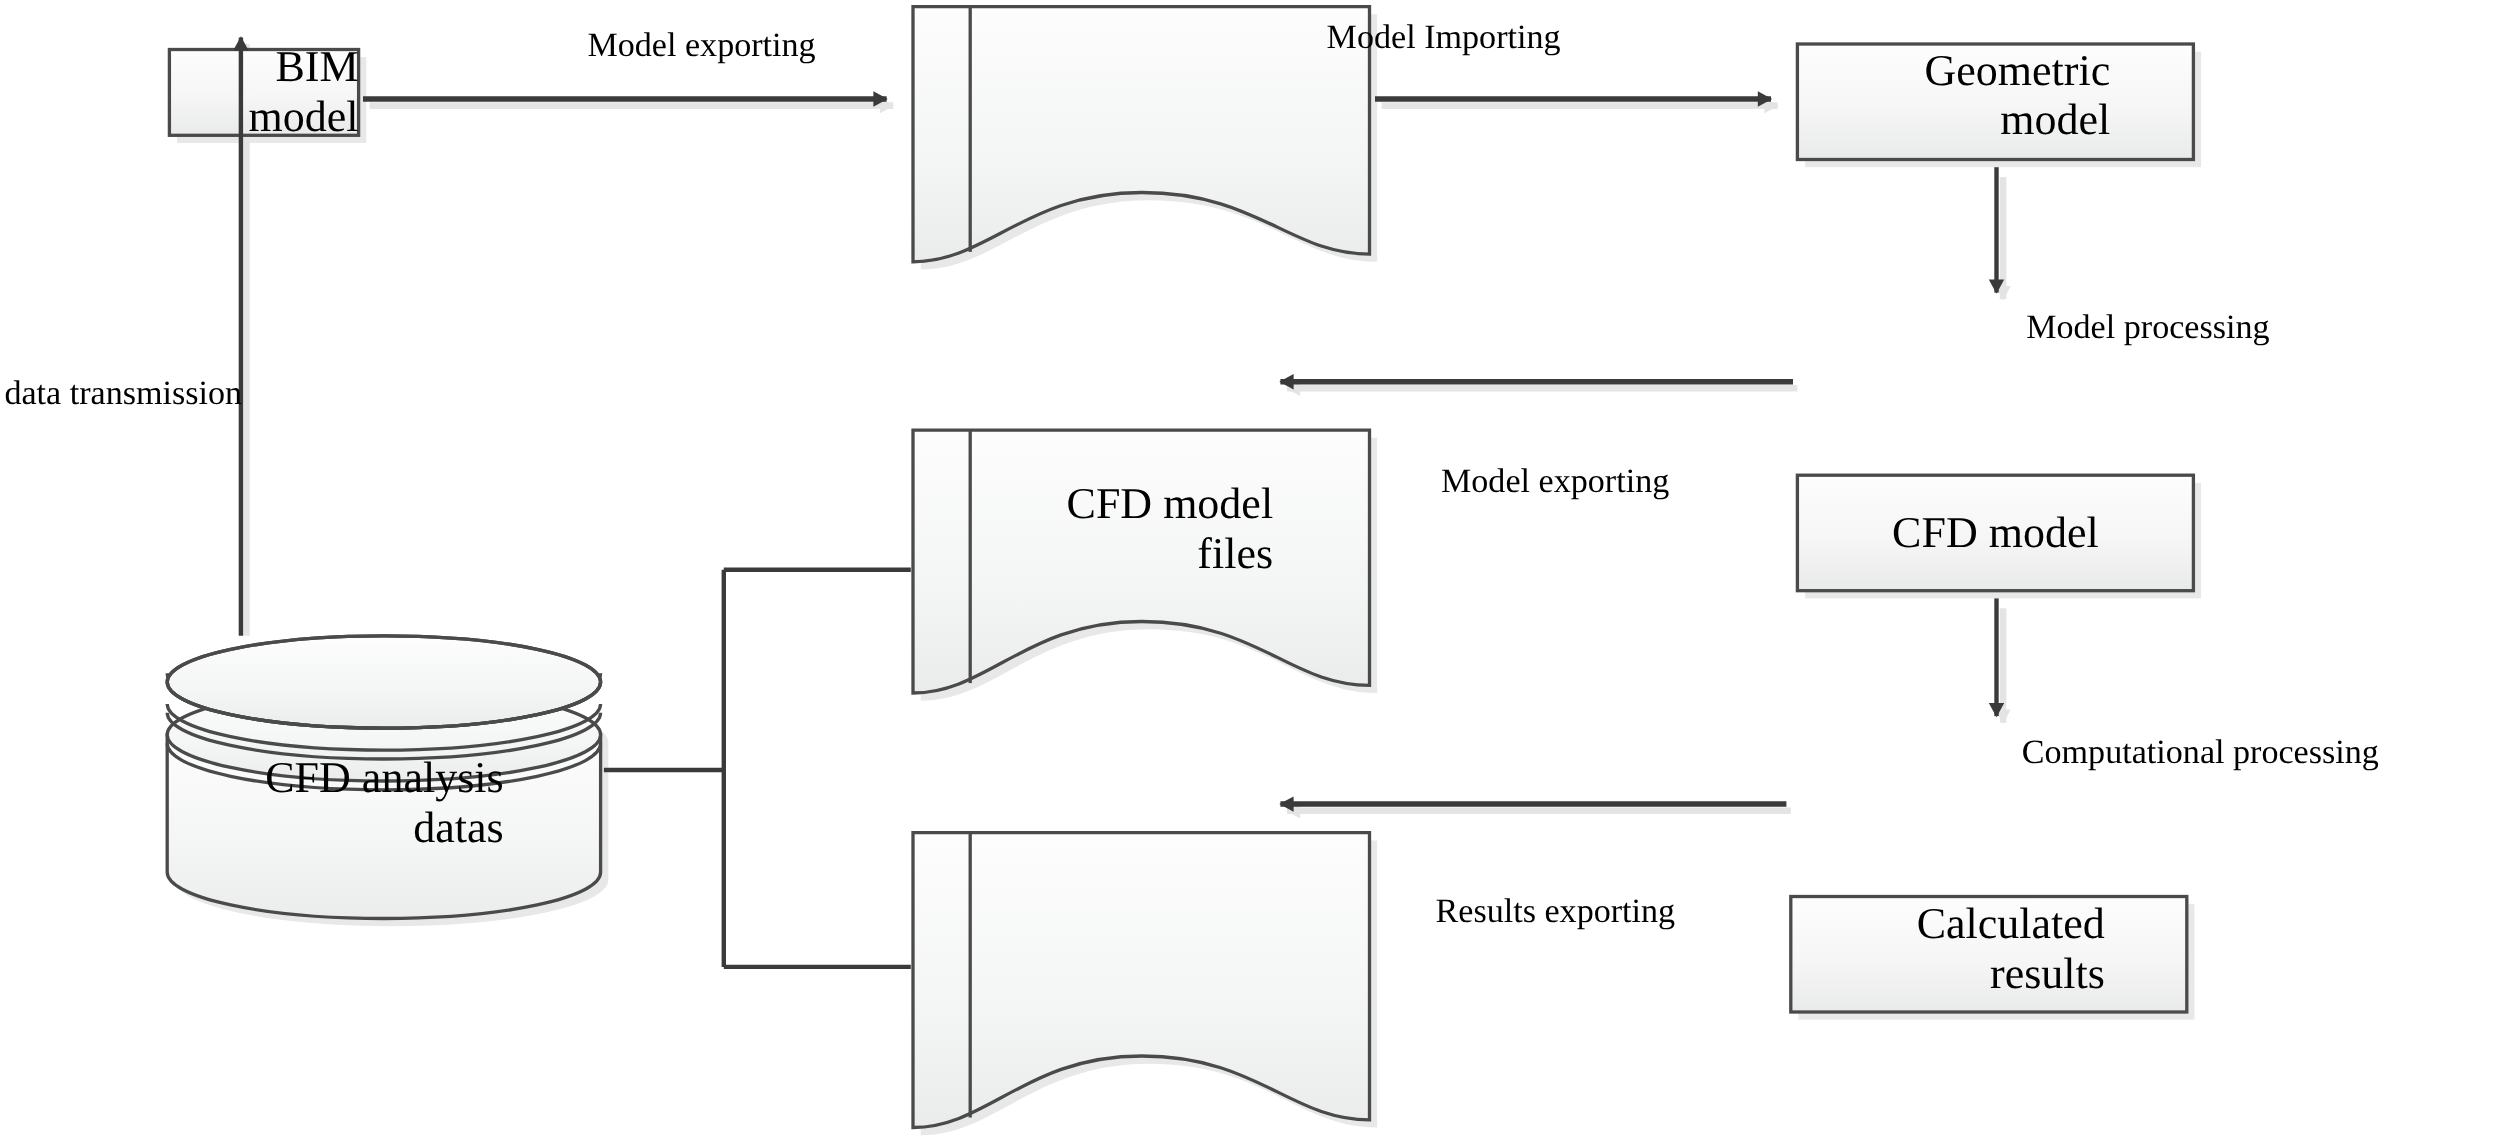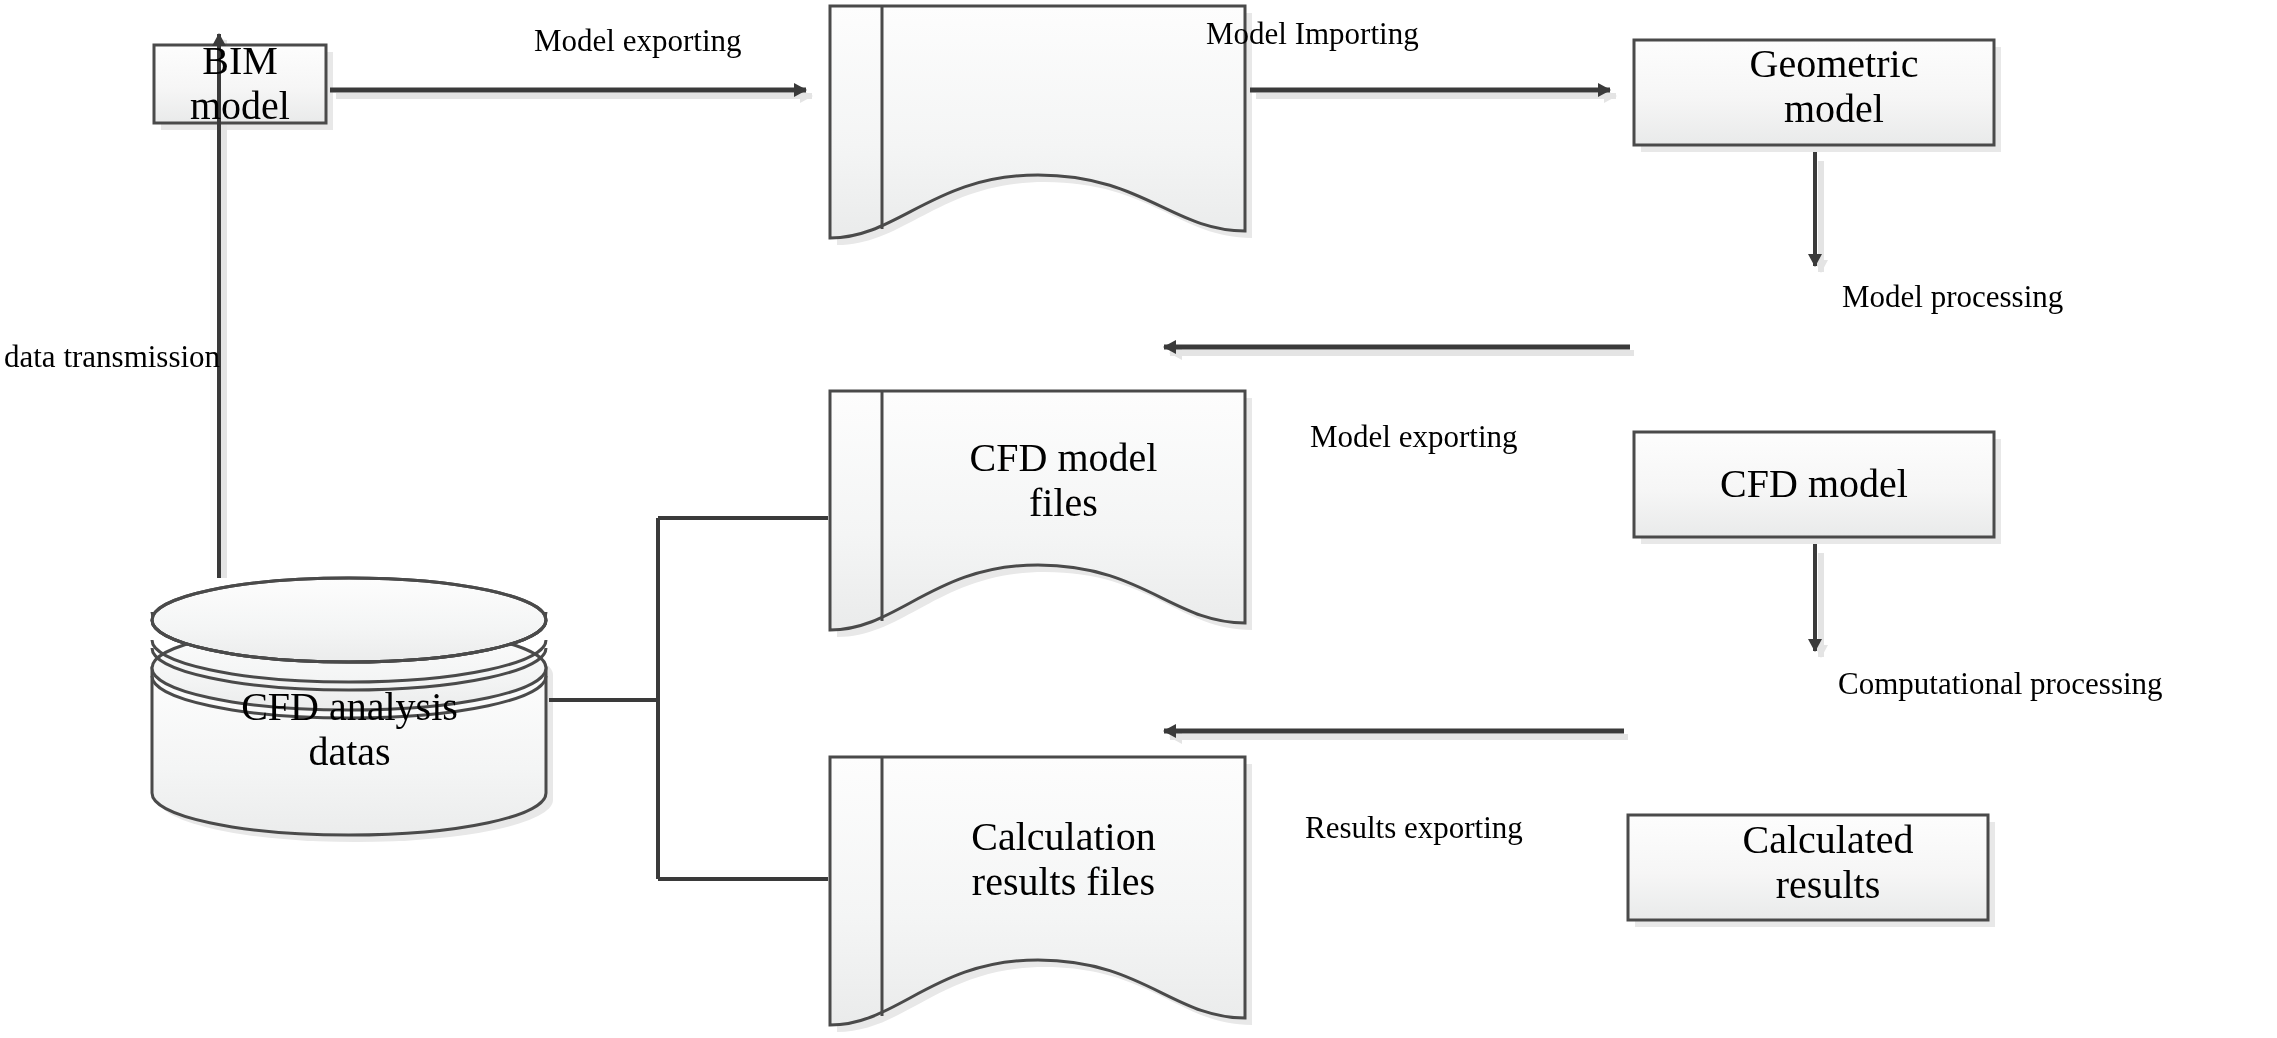--- a/index.html
+++ b/index.html
@@ -24,21 +24,21 @@
     top: 0;
     width: 2277px;
     height: 1038px;
   }
   
   .node-label {
     position: absolute;
     display: flex;
     align-items: center;
     justify-content: center;
-    text-align: center;
+    text-align: right;
     color: #000000;
     line-height: 1.12;
     pointer-events: none;
     white-space: pre-line;
     border-radius: 19px;
   }
   .edge-label {
     position: absolute;
     color: #000000;
     white-space: nowrap;
@@ -166,22 +166,20 @@
 model</div>
 
   <div class="node-label lbl-36" style="left:152px; top:660px; width:395px; height:140px;">CFD analysis
 datas</div>
 
   <div class="node-label lbl-36" style="left:882px; top:398px; width:363px; height:166px;">CFD model
 files</div>
 
   <div class="node-label lbl-36" style="left:1634px; top:432px; width:360px; height:105px;">CFD model</div>
 
-  <div class="node-label lbl-36" style="left:882px; top:766px; width:363px; height:188px;">Calculation
-results files</div>
 
   <div class="node-label lbl-36" style="left:1628px; top:808px; width:400px; height:110px;">Calculated
 results</div>
 
   <div class="edge-label lbl-30" style="left:534px; top:24px;">Model exporting</div>
 
   <div class="edge-label lbl-30" style="left:1206px; top:17px;">Model Importing</div>
 
   <div class="edge-label lbl-30" style="left:1842px; top:280px;">Model processing</div>
 

